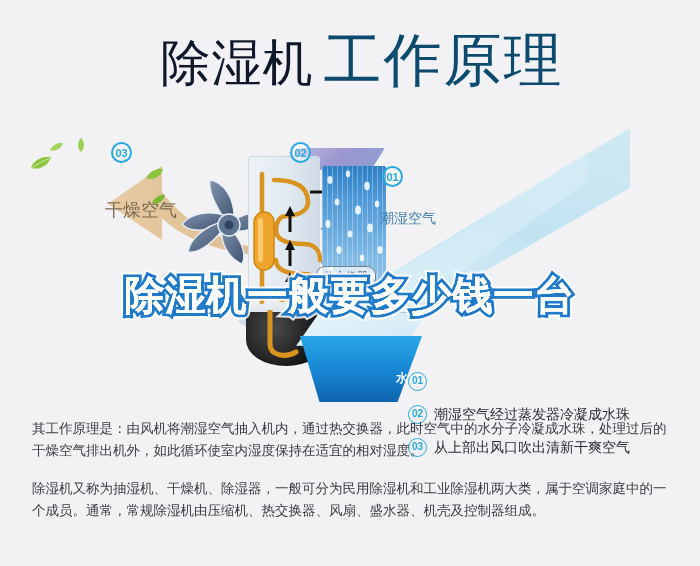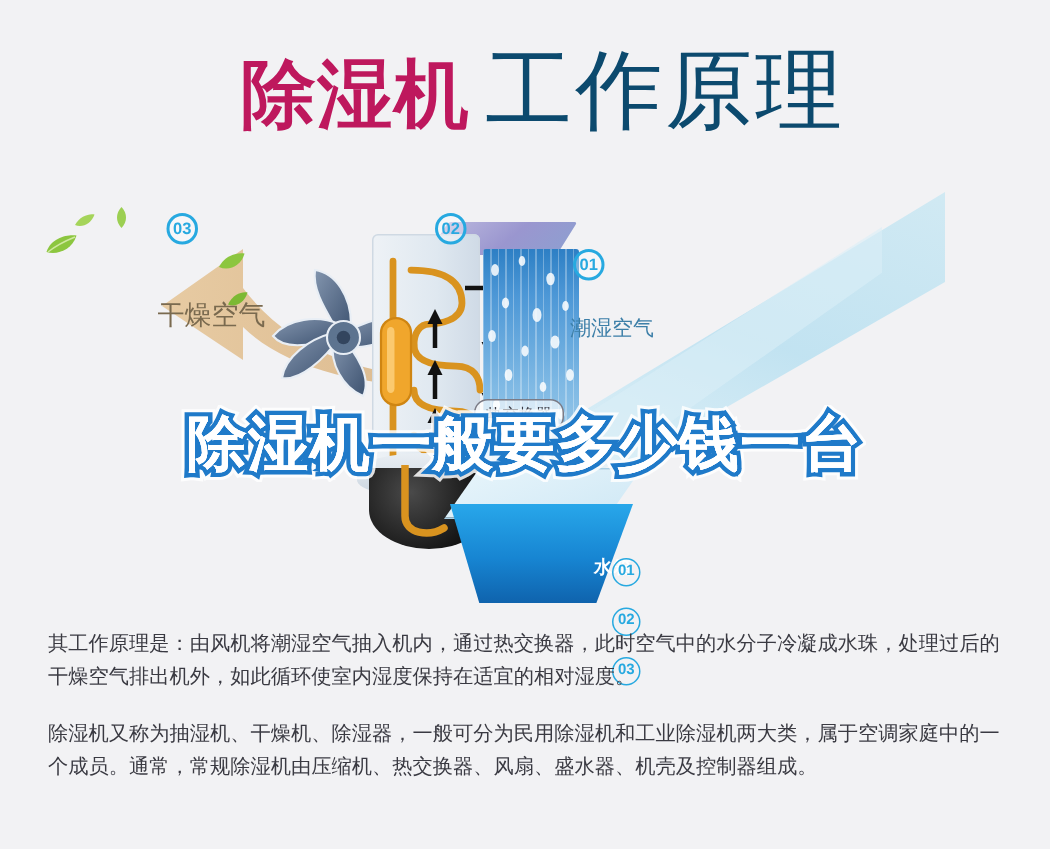--- a/index.html
+++ b/index.html
@@ -11,21 +11,21 @@
     position:relative;
   }
   #root{position:relative;width:700px;height:566px;}
 
   
   .title-wrap{
     position:absolute;left:0;top:22px;width:700px;
     text-align:center;white-space:nowrap;
   }
   .title-a{
-    font-size:50px;font-weight:bold;color:#be185d;
+    font-size:50px;font-weight:normal;color:#0f172a;
     letter-spacing:1px;vertical-align:baseline;margin-left:24px;
   }
   .title-b{
     font-size:58px;font-weight:normal;color:#0c4a6e;
     letter-spacing:2px;margin-left:10px;vertical-align:baseline;
   }
 
   
   .stage{position:absolute;left:0;top:120px;width:700px;height:270px;}
 
@@ -354,23 +354,25 @@
 
     <div class="badge" style="left:382px;top:46px;">01</div>
     <div class="inline-text blue" style="left:380px;top:90px;font-size:14px;">潮湿空气</div>
 
     <div class="legend">
       <div class="legend-row">
         <div class="legend-badge">01</div>
       </div>
       <div class="legend-row">
         <div class="legend-badge">02</div>
+        <div class="legend-text">潮湿空气经过蒸发器冷凝成水珠</div>
       </div>
       <div class="legend-row">
         <div class="legend-badge">03</div>
+        <div class="legend-text">从上部出风口吹出清新干爽空气</div>
       </div>
     </div>
 
   </div>
 
   <div class="headline-glow">除湿机一般要多少钱一台</div>
   <div class="headline">除湿机一般要多少钱一台</div>
   <div class="headline-top">除湿机一般要多少钱一台</div>
 
   <div class="copy">

